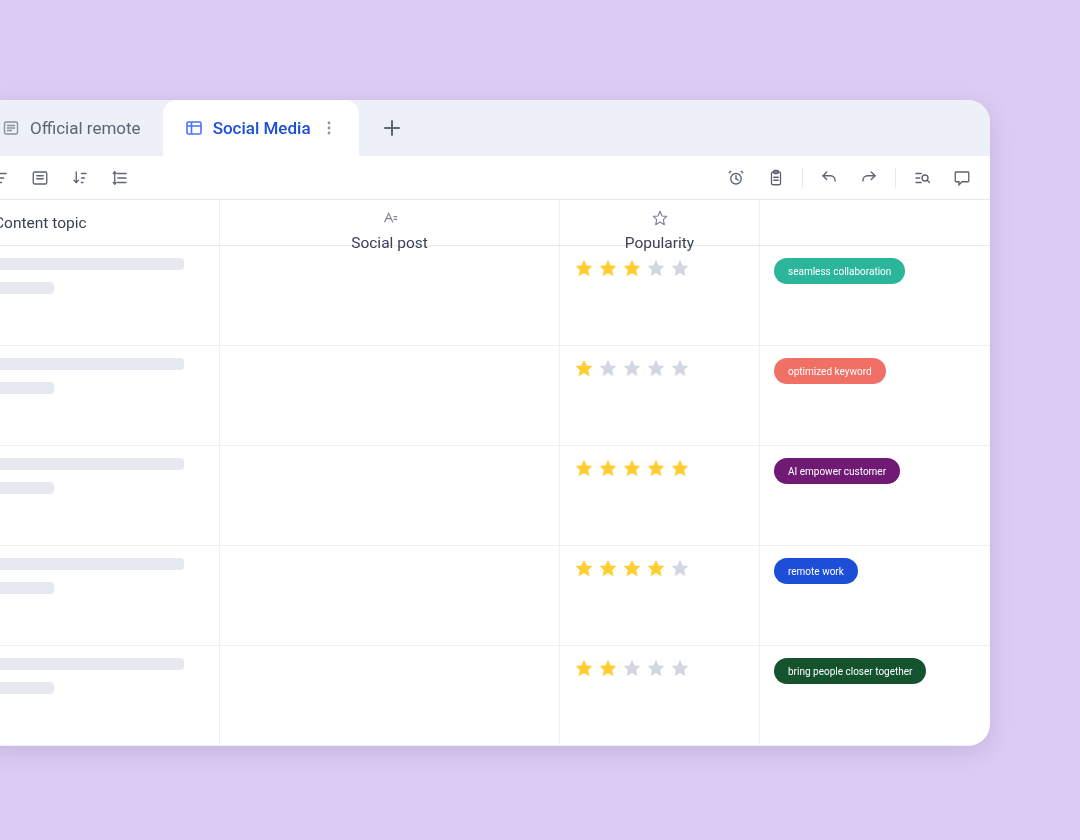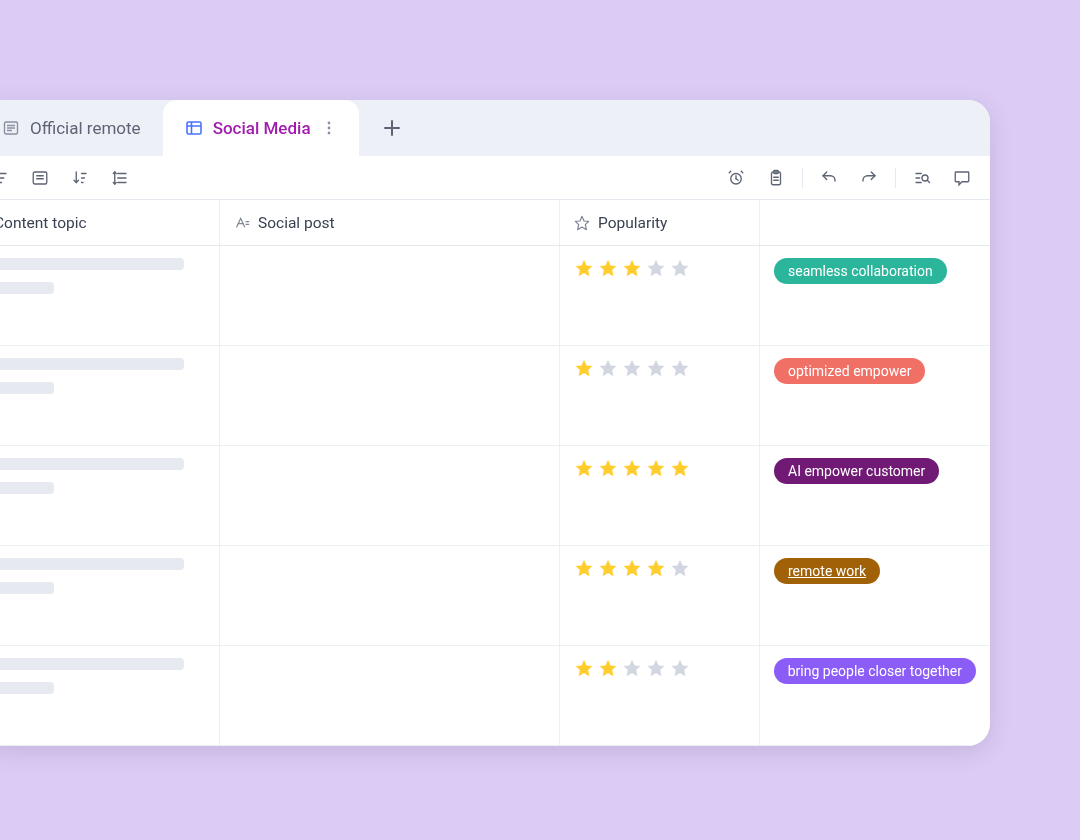--- a/index.html
+++ b/index.html
@@ -28,21 +28,21 @@
     background: #eef0f7;
     position: relative;
   }
   .tab {
     display: flex;
     align-items: center;
     gap: 10px;
     height: 56px;
     padding: 0 22px;
     font-size: 17px;
-    color: #a21caf;
+    color: #1d4ed8;
     cursor: pointer;
     position: relative;
   }
   .tab.inactive { color: #5d6474; }
   .tab.active {
     background: #fff;
     border-radius: 14px 14px 0 0;
     font-weight: 500;
   }
   .tab-ico { width:18px; height:18px; display:flex; align-items:center; justify-content:center; color:#4a72ff; }
@@ -60,31 +60,31 @@
   .tool-group { display:flex; align-items:center; gap:0; }
   .tool-btn { width:40px; height:40px; display:flex; align-items:center; justify-content:center; color:#5d6474; cursor:pointer; }
   .tool-spacer { flex:1; }
   .tool-sep { width:1px; height:20px; background:#e6e8ef; margin:0 6px; }
   .table { display:flex; flex-direction:column; }
   .colhead, .row { display:flex; }
   .colhead { height:46px; border-bottom:1px solid #e6e8ef; }
   .cell { border-right:1px solid #edeff5; padding:10px 14px; }
   .colhead .cell { display:flex; align-items:center; gap:8px; font-size:15.5px; color:#3a4152; }
   .col-topic { width:240px; }
-  .col-post { width:340px; }
-  .col-pop { width:200px; }
+  .col-post { width:340px;flex-direction:column; }
+  .col-pop { width:200px;flex-direction:column; }
   .col-keyword { flex:1; border-right:none; }
   .row { height:100px; border-bottom:1px solid #edeff5; }
   .row .cell { padding-top:12px; }
   .hdr-ico { color:#7d8597; display:flex; }
   .skel-line { background:#e7e9f0; border-radius:4px; height:12px; margin-bottom:12px; }
   .stars { display:flex; gap:4px; }
   .chip {
     display:inline-flex; align-items:center; height:26px;
-    padding:0 14px; border-radius:13px; font-size:14px; color:#fff;
+    padding:0 14px; border-radius:13px; font-size:10px; color:#fff;
     white-space:nowrap;
   }
   svg { display:block; }
 </style>
 </head>
 <body>
 
 <div class="window">
 
   <div class="tabstrip">
@@ -301,21 +301,21 @@
                 <polygon points="12 2 15 9 22 9.5 17 14.5 18.5 22 12 18 5.5 22 7 14.5 2 9.5 9 9" fill="#d2d6e0"></polygon>
               </svg>
             </span>
             <span>
               <svg width="20" height="20" viewBox="0 0 24 24">
                 <polygon points="12 2 15 9 22 9.5 17 14.5 18.5 22 12 18 5.5 22 7 14.5 2 9.5 9 9" fill="#d2d6e0"></polygon>
               </svg>
             </span>
           </div>
         </div>
-        <div class="cell col-keyword"><span class="chip" style="background: rgb(240, 112, 102);">optimized empower</span></div>
+        <div class="cell col-keyword"><span class="chip" style="background: rgb(240, 112, 102);">optimized keyword</span></div>
       </div>
       <div class="row">
         <div class="cell col-topic">
           <div class="skel-line" style="width:190px"></div>
           <div class="skel-line" style="width:60px"></div>
         </div>
         <div class="cell col-post"></div>
         <div class="cell col-pop">
           <div class="stars">
             <span>
@@ -375,21 +375,21 @@
                 <polygon points="12 2 15 9 22 9.5 17 14.5 18.5 22 12 18 5.5 22 7 14.5 2 9.5 9 9" fill="#ffcd2e"></polygon>
               </svg>
             </span>
             <span>
               <svg width="20" height="20" viewBox="0 0 24 24">
                 <polygon points="12 2 15 9 22 9.5 17 14.5 18.5 22 12 18 5.5 22 7 14.5 2 9.5 9 9" fill="#d2d6e0"></polygon>
               </svg>
             </span>
           </div>
         </div>
-        <div class="cell col-keyword"><span class="chip" style="background: #a16207; text-decoration: underline;">remote work</span></div>
+        <div class="cell col-keyword"><span class="chip" style="background: #1d4ed8;">remote work</span></div>
       </div>
       <div class="row">
         <div class="cell col-topic">
           <div class="skel-line" style="width:190px"></div>
           <div class="skel-line" style="width:60px"></div>
         </div>
         <div class="cell col-post"></div>
         <div class="cell col-pop">
           <div class="stars">
             <span>
@@ -412,17 +412,17 @@
                 <polygon points="12 2 15 9 22 9.5 17 14.5 18.5 22 12 18 5.5 22 7 14.5 2 9.5 9 9" fill="#d2d6e0"></polygon>
               </svg>
             </span>
             <span>
               <svg width="20" height="20" viewBox="0 0 24 24">
                 <polygon points="12 2 15 9 22 9.5 17 14.5 18.5 22 12 18 5.5 22 7 14.5 2 9.5 9 9" fill="#d2d6e0"></polygon>
               </svg>
             </span>
           </div>
         </div>
-        <div class="cell col-keyword"><span class="chip" style="background: #8b5cf6;">bring people closer together</span></div>
+        <div class="cell col-keyword"><span class="chip" style="background: #14532d;">bring people closer together</span></div>
       </div>
     </div>
 
 </div>
 
 </body></html>

